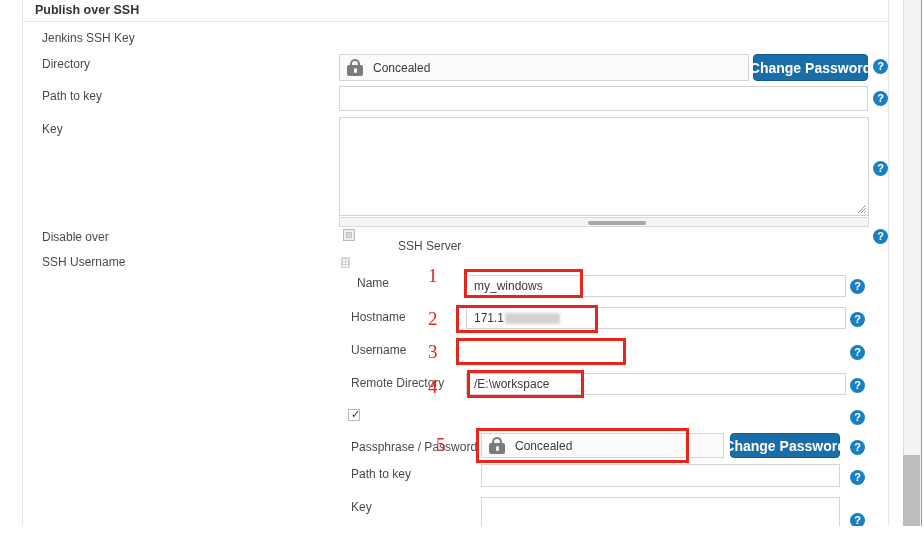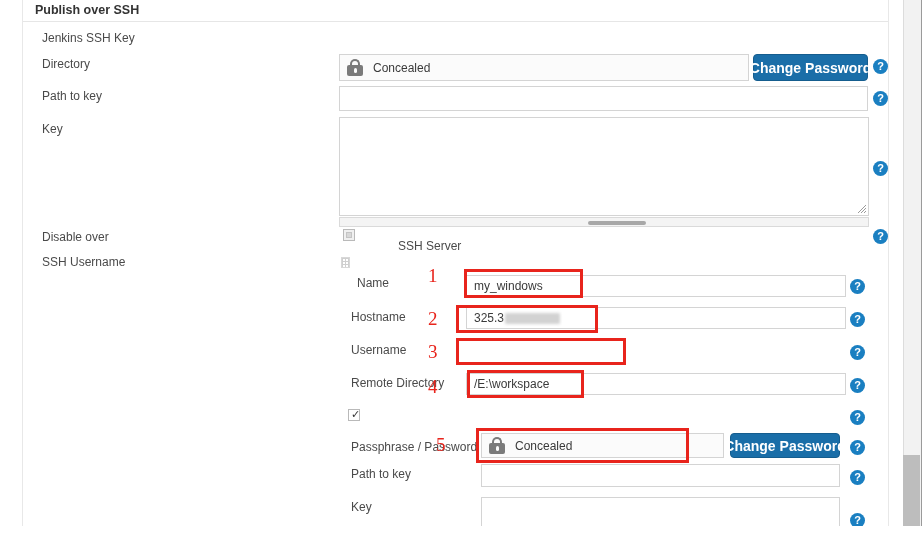--- a/index.html
+++ b/index.html
@@ -339,21 +339,21 @@
 
   <div class="tinput" style="left:466px; top:275px; width:380px; height:22px; display:flex; align-items:center;">
     <span class="val">my_windows</span>
   </div>
 
   <div class="help" style="left:850px; top:279px;">?</div>
 
   <div class="lbl" style="left:351px; top:310px;">Hostname</div>
 
   <div class="tinput" style="left:466px; top:307px; width:380px; height:22px; display:flex; align-items:center;">
-    <span class="val" style="display:inline;">325.3</span>
+    <span class="val" style="display:inline;">171.1</span>
     <span class="redact" style="width:55px; height:11px; margin-left:1px;"></span>
   </div>
 
   <div class="help" style="left:850px; top:312px;">?</div>
 
   <div class="lbl" style="left:351px; top:343px;">Username</div>
 
 
   <div class="help" style="left:850px; top:345px;">?</div>
 

